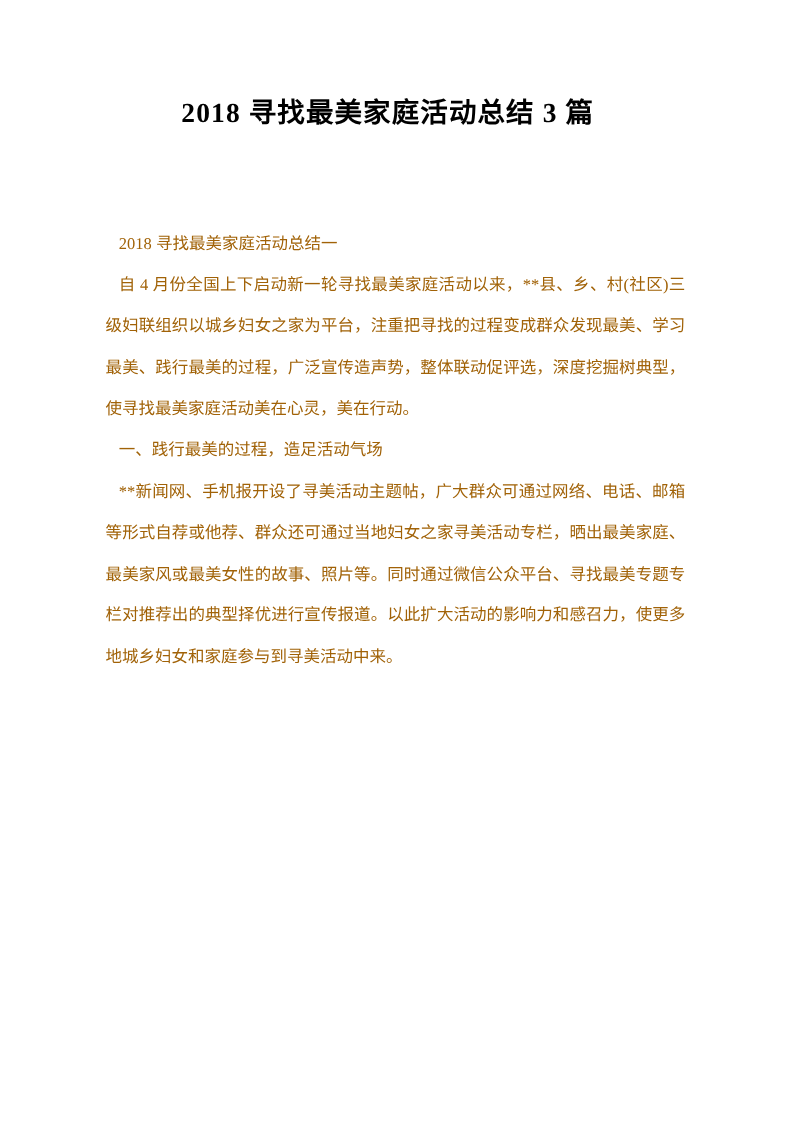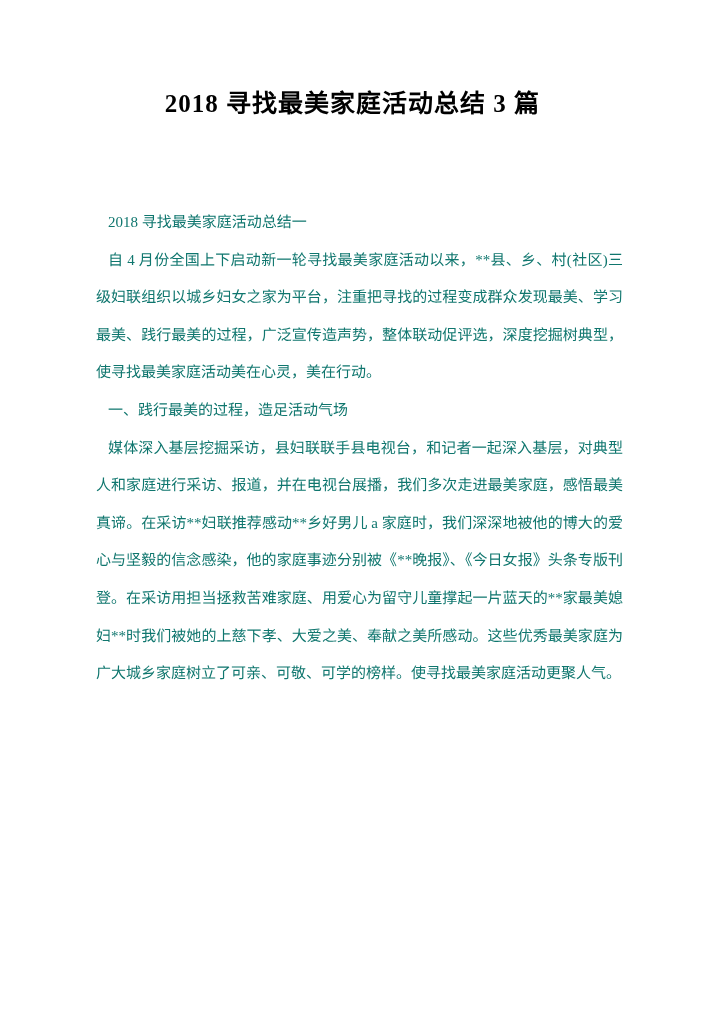--- a/index.html
+++ b/index.html
@@ -34,30 +34,30 @@
   }
   .doc-body p {
     margin: 0;
     padding: 0;
     font-size: 15px;
     line-height: 37.6px;
     text-align: justify;
     text-justify: inter-character;
     text-indent: 12px;
     word-break: break-all;
-    color: #0f766e;
+    color: #a16207;
   }
 </style>
 </head>
 <body>
 
 <div class="page">
 
   <h1 class="doc-title">2018 寻找最美家庭活动总结 3 篇</h1>
 
   <div class="doc-body">
     <p>2018 寻找最美家庭活动总结一</p>
     <p>自 4 月份全国上下启动新一轮寻找最美家庭活动以来，**县、乡、村(社区)三级妇联组织以城乡妇女之家为平台，注重把寻找的过程变成群众发现最美、学习最美、践行最美的过程，广泛宣传造声势，整体联动促评选，深度挖掘树典型，使寻找最美家庭活动美在心灵，美在行动。</p>
     <p>一、践行最美的过程，造足活动气场</p>
-    <p>媒体深入基层挖掘采访，县妇联联手县电视台，和记者一起深入基层，对典型人和家庭进行采访、报道，并在电视台展播，我们多次走进最美家庭，感悟最美真谛。在采访**妇联推荐感动**乡好男儿 a 家庭时，我们深深地被他的博大的爱心与坚毅的信念感染，他的家庭事迹分别被《**晚报》、《今日女报》头条专版刊登。在采访用担当拯救苦难家庭、用爱心为留守儿童撑起一片蓝天的**家最美媳妇**时我们被她的上慈下孝、大爱之美、奉献之美所感动。这些优秀最美家庭为广大城乡家庭树立了可亲、可敬、可学的榜样。使寻找最美家庭活动更聚人气。</p>
+    <p>**新闻网、手机报开设了寻美活动主题帖，广大群众可通过网络、电话、邮箱等形式自荐或他荐、群众还可通过当地妇女之家寻美活动专栏，晒出最美家庭、最美家风或最美女性的故事、照片等。同时通过微信公众平台、寻找最美专题专栏对推荐出的典型择优进行宣传报道。以此扩大活动的影响力和感召力，使更多地城乡妇女和家庭参与到寻美活动中来。</p>
   </div>
 
 </div>
 
 </body></html>

